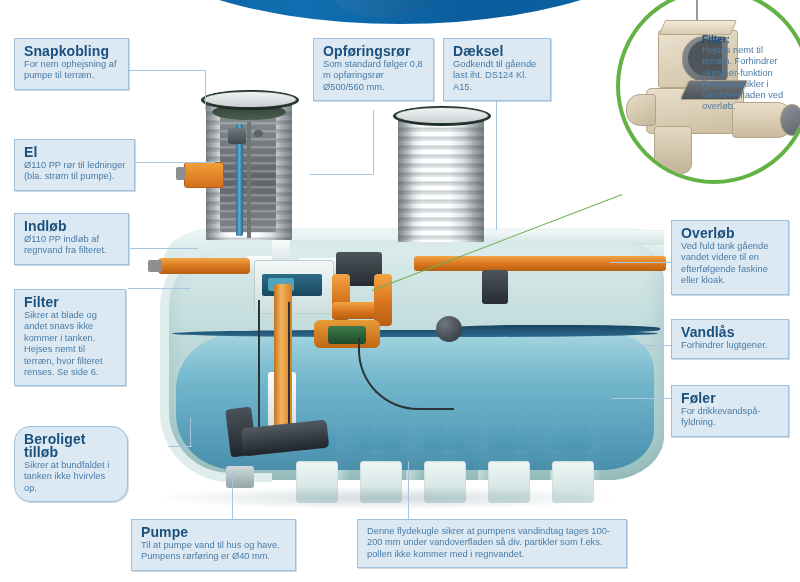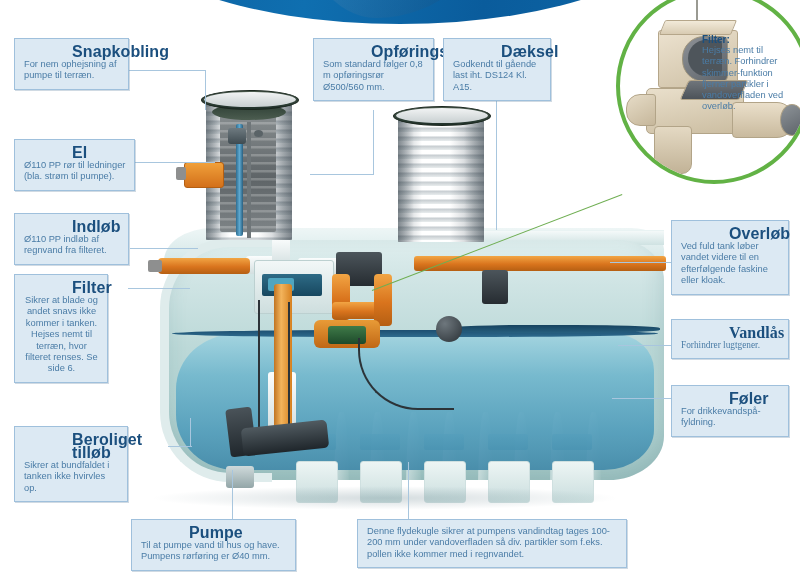--- a/index.html
+++ b/index.html
@@ -24,22 +24,22 @@
   }
 
   
   .callout{
     position:absolute;box-sizing:border-box;
     background:#dce9f3;border:1px solid #9fc0dc;
     padding:6px 8px 7px 9px;
     box-shadow:1px 1px 0 rgba(120,150,175,.35);
   }
   .callout .title{
-    font-weight:bold;font-size:16px;color:#1b4f7e;line-height:13px;
-    margin-bottom:1px;letter-spacing:.1px;margin-left:48px;
+    font-weight:bold;font-size:14px;color:#1b4f7e;line-height:13px;
+    margin-bottom:1px;letter-spacing:.1px;
   }
   .callout .body{
     font-size:9.3px;line-height:11.4px;color:#4a7ca6;
   }
 
   
   .leader{position:absolute;background:#a8c6de;}
   .leader.h{height:1px;}
   .leader.v{width:1px;}
 
@@ -399,46 +399,46 @@
   <div class="callout" style="left:14px;top:139px;width:121px;">
     <div class="title">El</div>
     <div class="body">Ø110 PP rør til ledninger (bla. strøm til pumpe).</div>
   </div>
 
   <div class="callout" style="left:14px;top:213px;width:115px;">
     <div class="title">Indløb</div>
     <div class="body">Ø110 PP indløb af regnvand fra filteret.</div>
   </div>
 
-  <div class="callout" style="left:14px;top:274px;width:94px;text-align:center;">
+  <div class="callout" style="left:14px;top:289px;width:112px;">
     <div class="title">Filter</div>
     <div class="body">Sikrer at blade og andet snavs ikke kommer i tanken. Hejses nemt til terræn, hvor filteret renses. Se side 6.</div>
   </div>
 
-  <div class="callout" style="left:14px;top:426px;width:114px;">
+  <div class="callout" style="left:14px;top:426px;width:114px;border-radius:16px;">
     <div class="title">Beroliget tilløb</div>
     <div class="body">Sikrer at bundfaldet i tanken ikke hvirvles op.</div>
   </div>
 
   <div class="callout" style="left:313px;top:38px;width:121px;">
     <div class="title">Opføringsrør</div>
     <div class="body">Som standard følger 0,8 m opføringsrør Ø500/560 mm.</div>
   </div>
 
   <div class="callout" style="left:443px;top:38px;width:108px;">
     <div class="title">Dæksel</div>
     <div class="body">Godkendt til gående last iht. DS124 Kl. A15.</div>
   </div>
 
   <div class="callout" style="left:671px;top:220px;width:118px;">
     <div class="title">Overløb</div>
-    <div class="body">Ved fuld tank løber vandet videre til en efterfølgende faskine eller kloak.</div>
-  </div>
-
-  <div class="callout" style="left:671px;top:319px;width:118px;font-family:Liberation Serif, serif;">
+    <div class="body">Ved fuld tank gående vandet videre til en efterfølgende faskine eller kloak.</div>
+  </div>
+
+  <div class="callout" style="left:671px;top:319px;width:118px;">
     <div class="title">Vandlås</div>
     <div class="body">Forhindrer lugtgener.</div>
   </div>
 
   <div class="callout" style="left:671px;top:385px;width:118px;">
     <div class="title">Føler</div>
     <div class="body">For drikkevandspå-fyldning.</div>
   </div>
 
   <div class="callout" style="left:131px;top:519px;width:165px;">

